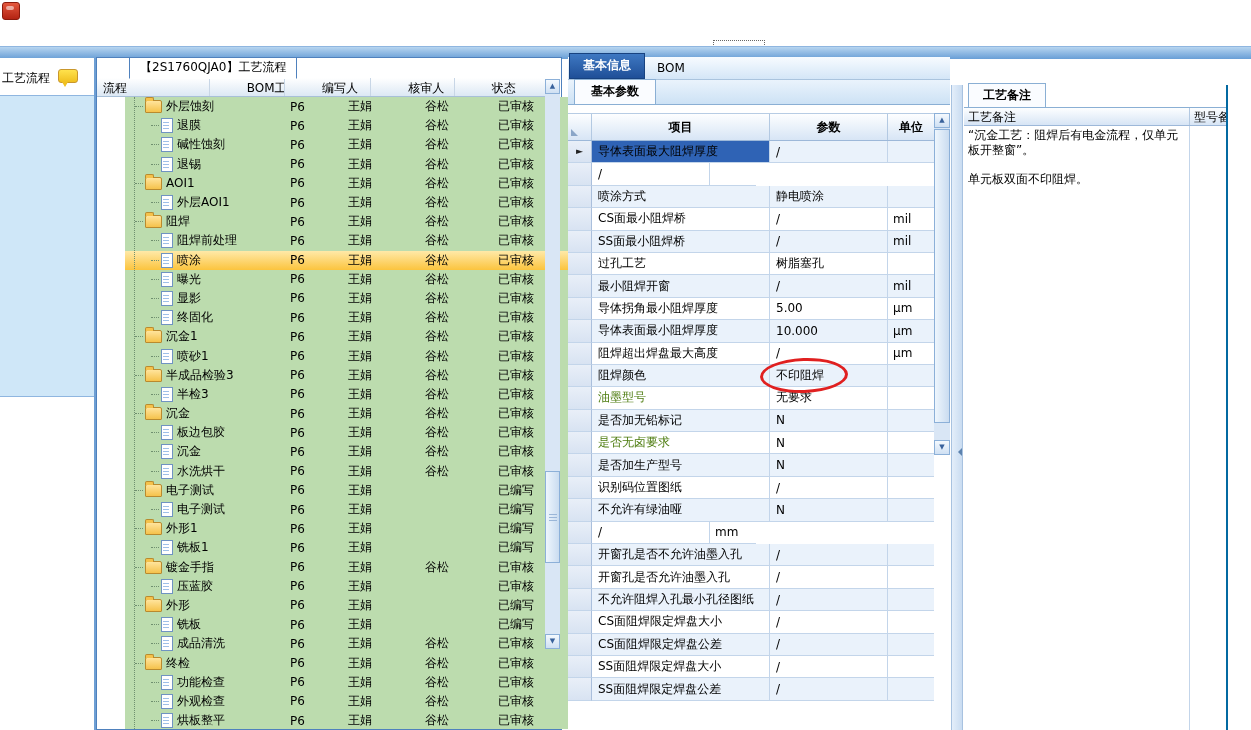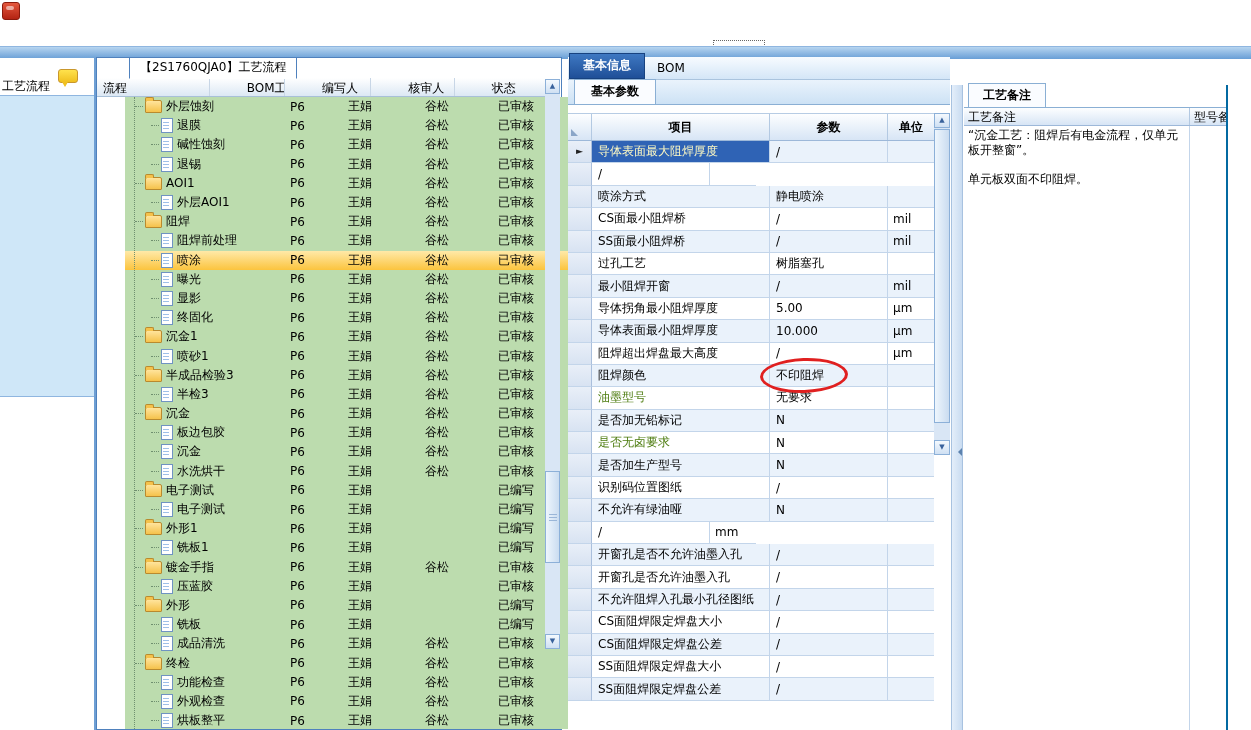--- a/index.html
+++ b/index.html
@@ -10,21 +10,21 @@
   .app-icon{position:absolute;left:2px;top:2px;width:16px;height:16px;border-radius:3px;
             background:linear-gradient(#e4573d,#b32313);border:1px solid #8a1a0d;}
   .app-icon::after{content:"";position:absolute;left:3px;top:3px;width:8px;height:4px;background:rgba(255,255,255,.55);border-radius:2px;}
   .mini-blue{position:absolute;left:699px;top:46px;width:10px;height:10px;background:#5b8fd0;border:1px solid #2f5e9e;}
   .focus-rect{position:absolute;left:713px;top:40px;width:50px;height:11px;border:1px dotted #666;}
   .blue-strip{position:absolute;left:0;top:46px;width:100%;height:12px;
               background:linear-gradient(#b7d5f0,#689ed6);border-top:1px solid #8fb6e0;}
 
   
   .left-panel{position:absolute;left:0;top:58px;width:94px;height:672px;background:#fff;border-right:2px solid #6e9fd4;}
-  .left-title{position:absolute;left:2px;top:20px;white-space:nowrap;}
+  .left-title{position:absolute;left:2px;top:12px;white-space:nowrap;}
   .bubble{position:absolute;left:58px;top:11px;width:18px;height:12px;border-radius:3px;
           background:linear-gradient(#ffe24d,#f0c020);border:1px solid #c9972c;}
   .bubble::after{content:"";position:absolute;left:3px;bottom:-5px;border-style:solid;
           border-width:5px 3px 0 3px;border-color:#f0c020 transparent transparent transparent;}
   .left-blue{position:absolute;left:0;top:37px;width:100%;height:300px;background:#cfe7f8;
              border-top:1px solid #8fb6e0;border-bottom:1px solid #8fb6e0;}
 
   
   .proc-window{position:absolute;left:96px;top:57px;width:466px;height:673px;border:1px solid #4f81bd;background:#fff;box-sizing:border-box;}
   .proc-tab{position:absolute;left:32px;top:-1px;height:20px;line-height:19px;padding:0 10px;background:#fff;
@@ -78,21 +78,21 @@
                   border-bottom:7px solid #8aa6c8;border-right:7px solid transparent;}
   .pgh-item{width:178px;} .pgh-value{width:118px;} .pgh-unit{width:46px;border-right:none;}
   .grow{display:flex;height:22.4px;}
   .gc{box-sizing:border-box;border-right:1px solid #c3d5ea;border-bottom:1px solid #c3d5ea;display:flex;align-items:center;white-space:nowrap;}
   .gc-ind{width:24px;background:linear-gradient(#e9eff8,#d8e3f2);border-right:1px solid #aabfdc;justify-content:center;}
   .gc-item{width:178px;padding-left:6px;overflow:hidden;}
   .gc-value{width:118px;padding-left:6px;}
   .gc-unit{width:46px;padding-left:5px;border-right:none;}
   .odd .gc-item,.odd .gc-value,.odd .gc-unit{background:#eaf2fb;}
   .even .gc-item,.even .gc-value,.even .gc-unit{background:#ffffff;}
-  .cell-sel{background:#2f63b5 !important;color:#fef9c3;}
+  .cell-sel{background:#2f63b5 !important;color:#000000;}
   .magenta{color:#4d7c0f;}
   .cur-arrow{font-size:9px;color:#222;line-height:1;}
   .annot{position:relative;display:inline-block;z-index:5;}
   .annot::after{content:"";position:absolute;left:-16px;right:-24px;top:-9px;bottom:-9px;
                 border:3px solid #e02020;border-radius:50%;transform:rotate(-2deg);}
   .pgscroll{position:absolute;right:0;top:56px;width:16px;height:342px;background:#d9e6f5;}
   .pgscroll .sbtn{width:16px;}
   .pgthumb{position:absolute;left:0;top:16px;width:16px;height:294px;box-sizing:border-box;
            background:linear-gradient(to right,#eef6fd,#cadcf0);border:1px solid #8cb0d8;}
 

